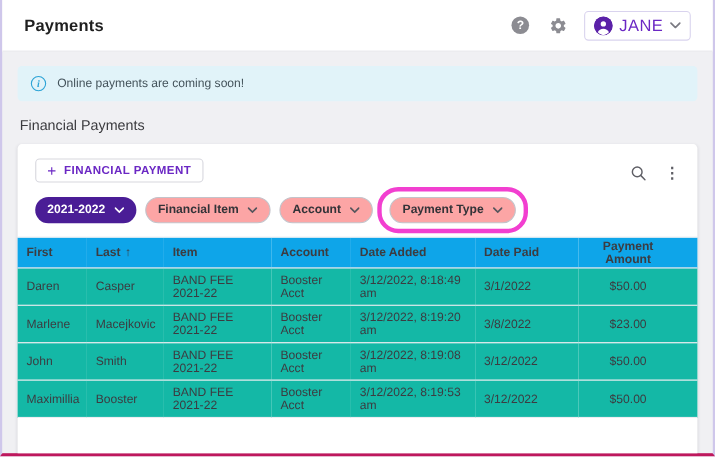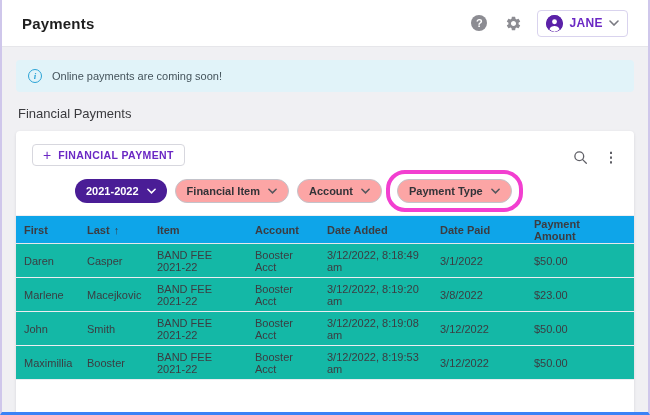--- a/index.html
+++ b/index.html
@@ -1,21 +1,21 @@
 <!DOCTYPE html>
 <html><head>
 <meta charset="utf-8">
 <style>
   * { margin:0; padding:0; box-sizing:border-box; }
   html,body { width:650px; height:415px; }
   body { font-family:"Liberation Sans", sans-serif; background:#e9e6f4; }
   .viewport{
     width:650px; height:415px; overflow:hidden; position:relative;
     background:#f0f0f3;
-    border-left:2px solid #cfc7eb; border-right:2px solid #cfc7eb; border-bottom:3px solid #3b82f6;
+    border-left:2px solid #cfc7eb; border-right:2px solid #cfc7eb; border-bottom:3px solid #be185d;
   }
   
   .topbar{
     height:47px; background:#ffffff; border-bottom:1px solid #e6e6ea;
     display:flex; align-items:center; justify-content:space-between; padding:0 20px 0 20px;
   }
   .page-title{ font-size:15px; font-weight:700; color:#1f1f1f; letter-spacing:.2px; }
   .topbar-right{ display:flex; align-items:center; gap:14px; }
   .icon-btn{ width:20px; height:20px; display:flex; align-items:center; justify-content:center; cursor:pointer; }
   .help-circle{
@@ -24,21 +24,21 @@
   }
   .gear-svg{ fill:#8c8c92; }
   .user-btn{
     display:flex; align-items:center; gap:6px; background:#fff;
     border:1px solid #d9d3ee; border-radius:4px; padding:4px 8px; cursor:pointer; height:27px;
   }
   .avatar{
     width:17px; height:17px; border-radius:50%; background:#5b21a8;
     display:flex; align-items:center; justify-content:center; overflow:hidden;
   }
-  .user-name{ font-size:12px; font-weight:700; color:#6b28c4; letter-spacing:.4px; }
+  .user-name{ font-size:15px; font-weight:400; color:#6b28c4; letter-spacing:.4px; }
   .chev{ display:block; }
   
   .content{ padding:13px 14px 0 14px; }
   .banner{
     background:#e1f3f9; border-radius:4px; height:32px;
     display:flex; align-items:center; gap:10px; padding:0 12px;
   }
   .info-circle{
     width:14px; height:14px; border-radius:50%; border:1.5px solid #2ba3d6; color:#2ba3d6;
     font-size:9px; font-weight:700; font-family:"Liberation Serif", serif; font-style:italic;
@@ -62,39 +62,39 @@
   .add-btn .plus{ font-size:14px; font-weight:400; color:#6b28c4; line-height:1; }
   .add-btn .lbl{ font-size:10.5px; font-weight:700; color:#6b28c4; letter-spacing:.4px; }
   .toolbar-icons{ display:flex; align-items:center; gap:14px; padding-top:3px; }
   .kebab{ color:#5f5f66; font-size:14px; font-weight:700; line-height:1; cursor:pointer; }
   
   .chips-row{ display:flex; align-items:center; gap:8px; padding:8px 16px 12px 16px; height:44px; }
   .chip{
     display:inline-flex; align-items:center; gap:8px; height:24px; padding:0 11px;
     border-radius:13px; font-size:11px; font-weight:700; cursor:pointer; white-space:nowrap;
   }
-  .chip.filled{ background:#4a1d96; color:#ffffff;margin-left:43px; }
+  .chip.filled{ background:#4a1d96; color:#ffffff; }
   .chip.outline{ background:#fca5a5; border:1px solid #c3c3ca; color:#333338;justify-content:flex-end; }
   .chip .chev{ flex:0 0 auto; }
   .highlight-box{
     display:inline-flex; align-items:center; gap:8px;
     border:4px solid #f23fd0; border-radius:19px; padding:5px 7px; margin:-9px -4px;
   }
   
   table{ width:100%; border-collapse:collapse; table-layout:fixed; }
   thead th{
     background:#0ea5e9; border-top:1px solid #efeff2; border-bottom:1px solid #e7e7ec;
     font-size:11px; font-weight:700; color:#3c3c41; text-align:left;
     height:28px; padding:0 4px 0 8px; cursor:pointer;
   }
   tbody td{
     font-size:11px; color:#3c3c41; height:34px; padding:0 4px 0 8px;
     border-bottom:1px solid #ededf1; background:#14b8a6;
   }
-  th.num, td.num{ text-align:left; padding-right:26px; }
+  th.num, td.num{ text-align:center; padding-right:26px; }
   .sort-arrow{ font-size:11px; color:#3c3c41; margin-left:4px; }
 </style>
 </head>
 <body>
 
 <div class="viewport">
 
   <div class="topbar">
     <div class="page-title">Payments</div>
     <div class="topbar-right">

